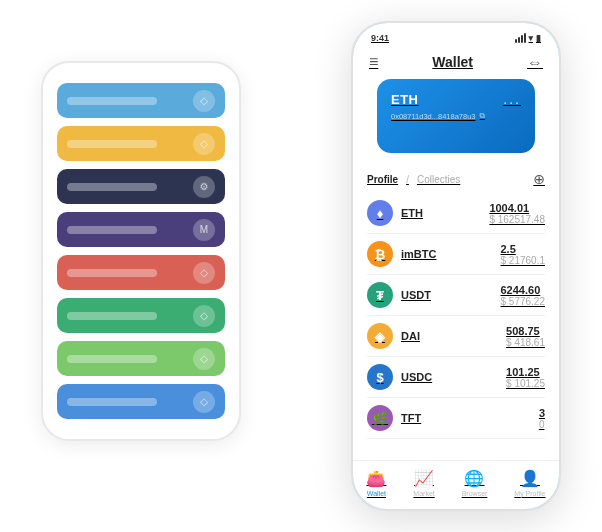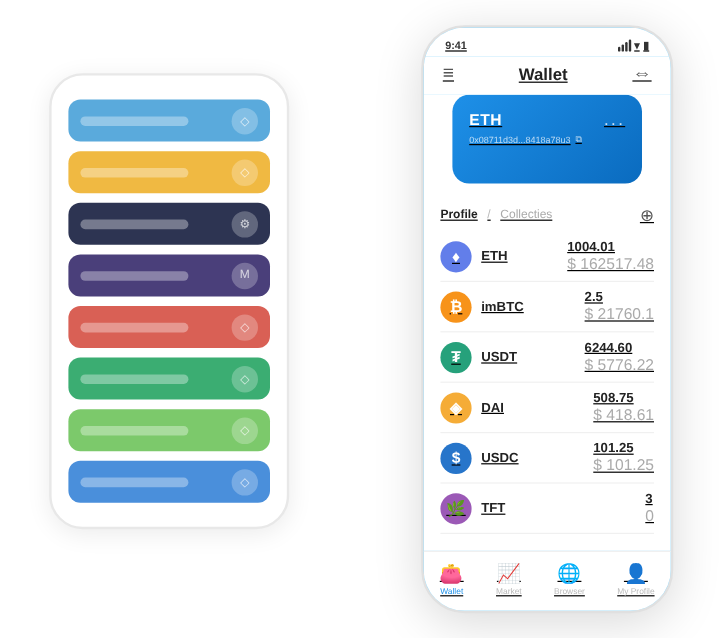--- a/index.html
+++ b/index.html
@@ -261,21 +261,21 @@
       text-align: left;
     }
 
     .asset-amount {
       font-size: 11px;
       font-weight: 700;
       color: #222;
     }
 
     .asset-usd {
-      font-size: 13px;
+      font-size: 10px;
       color: #aaa;
     }
 
     
     .bottom-nav {
       display: flex;
       justify-content: space-around;
       align-items: center;
       padding: 8px 0 12px;
       background: #fff;

